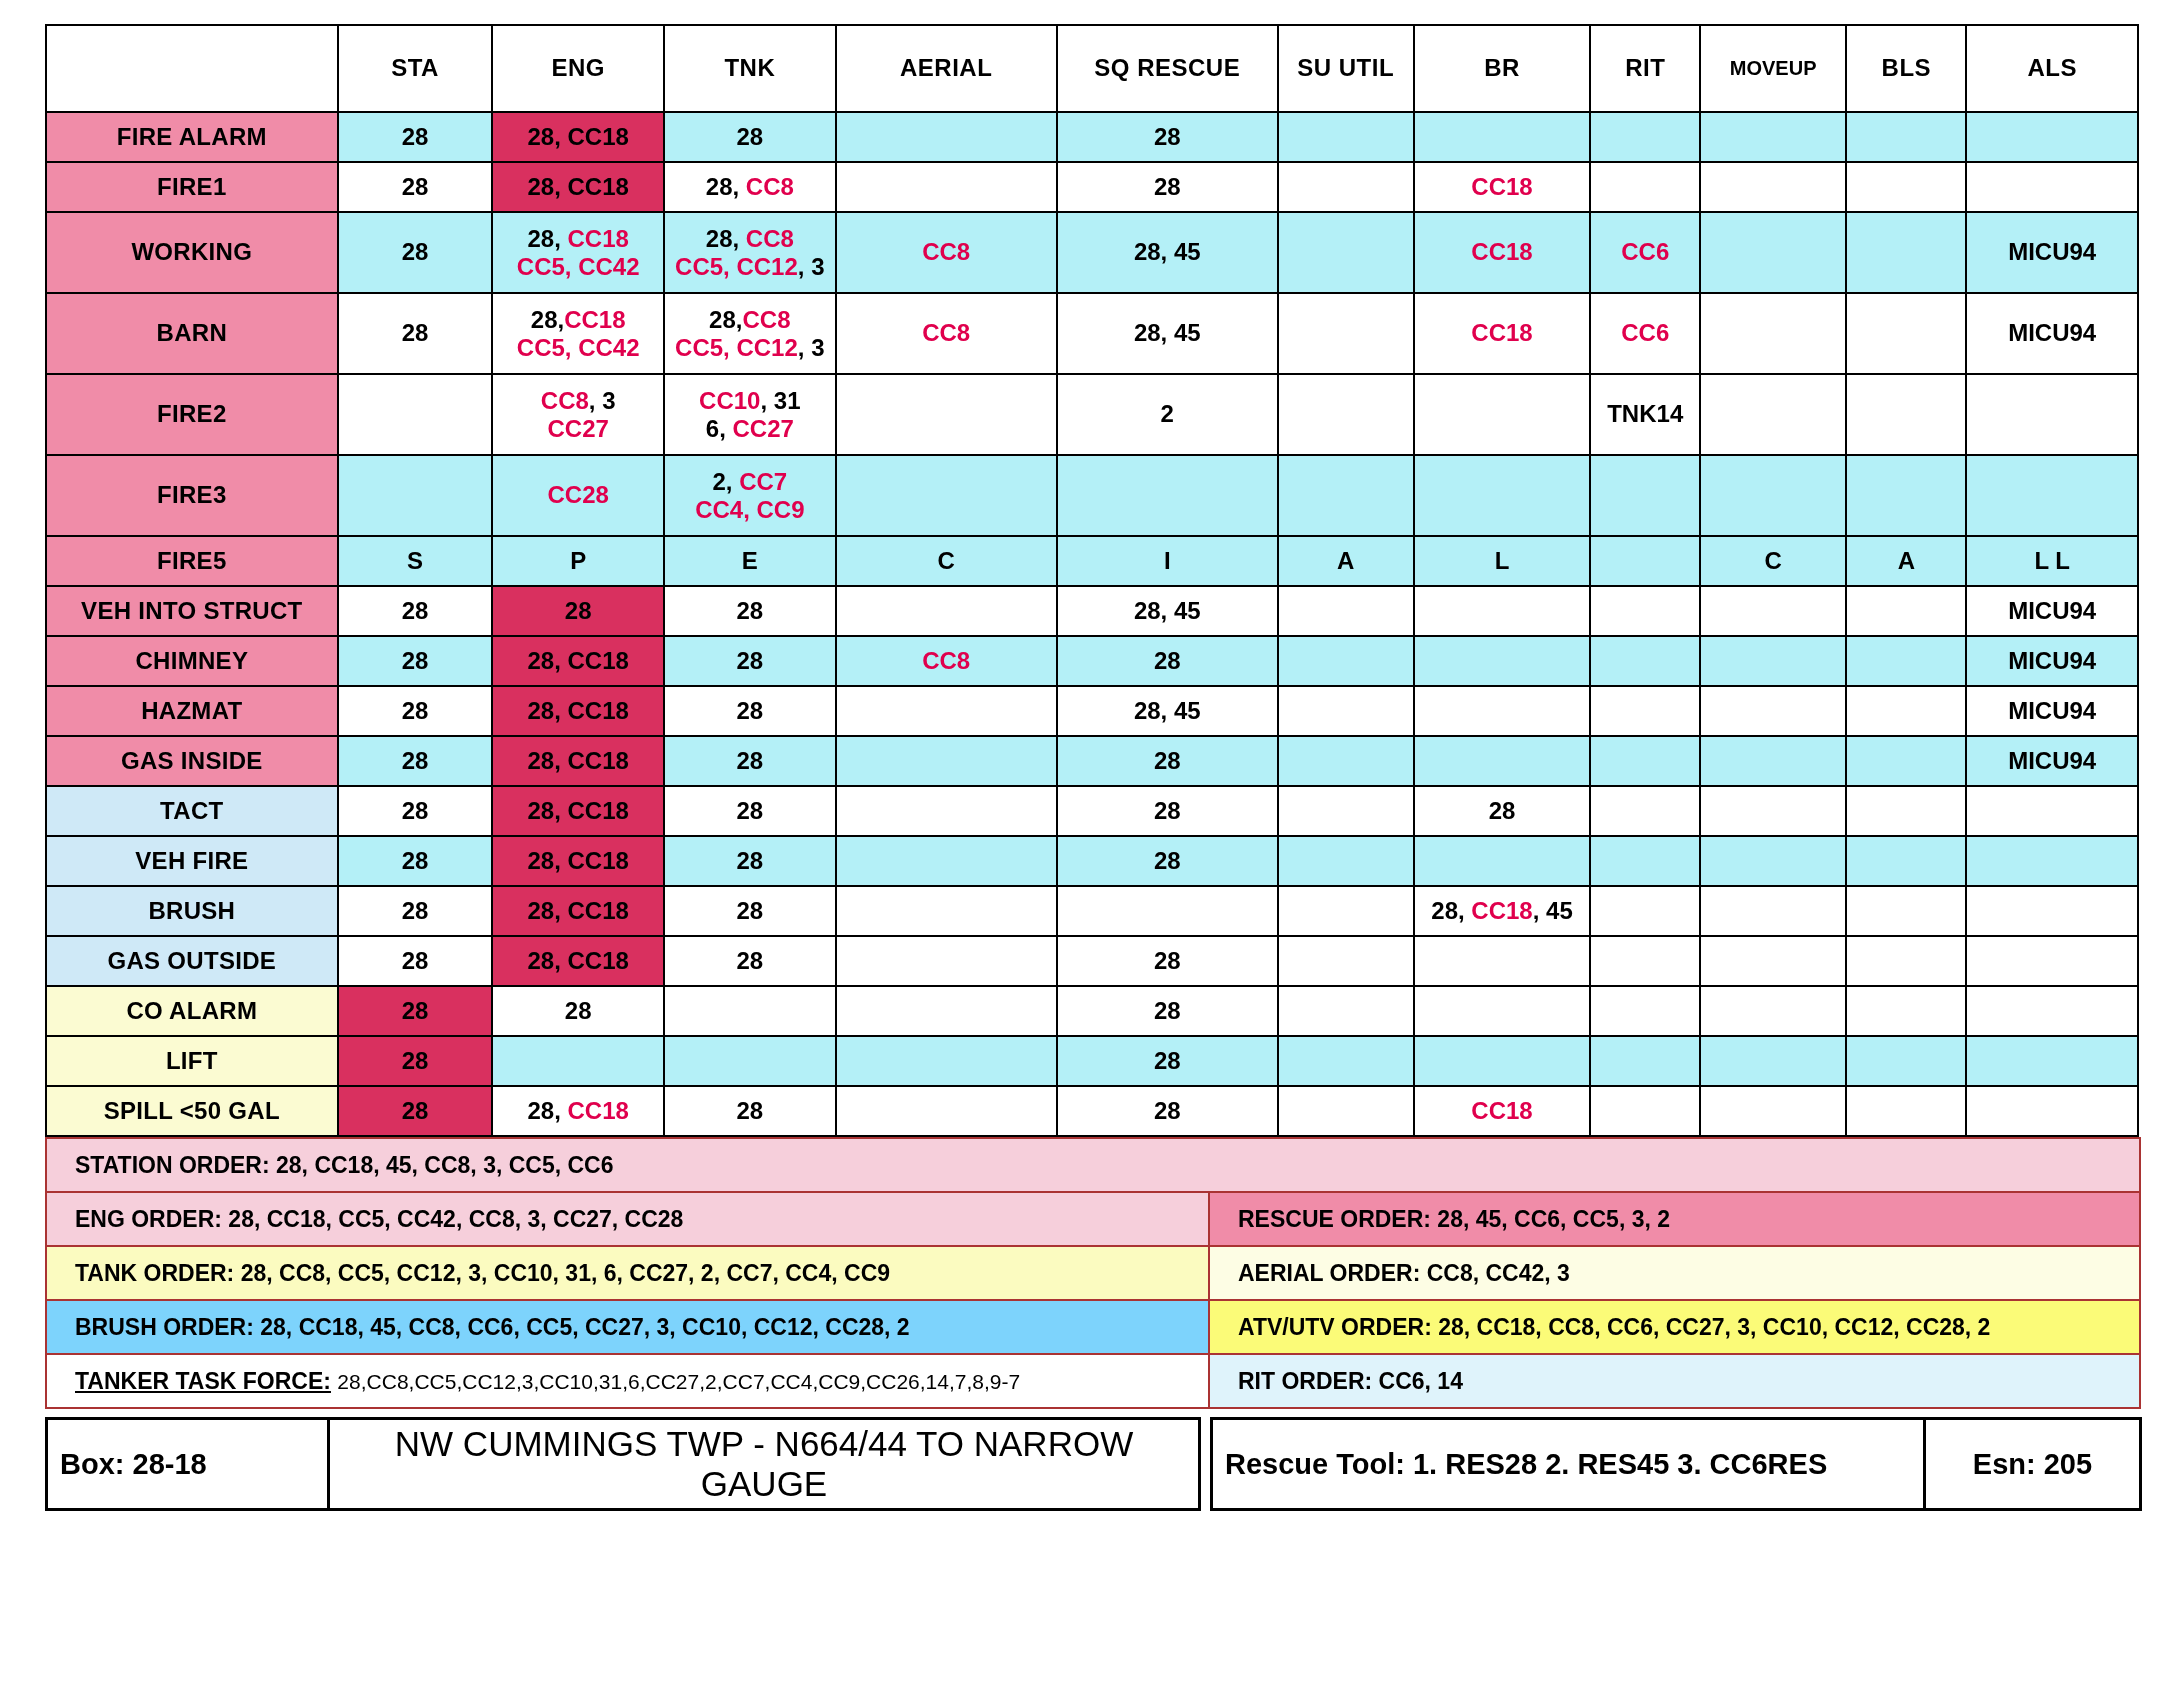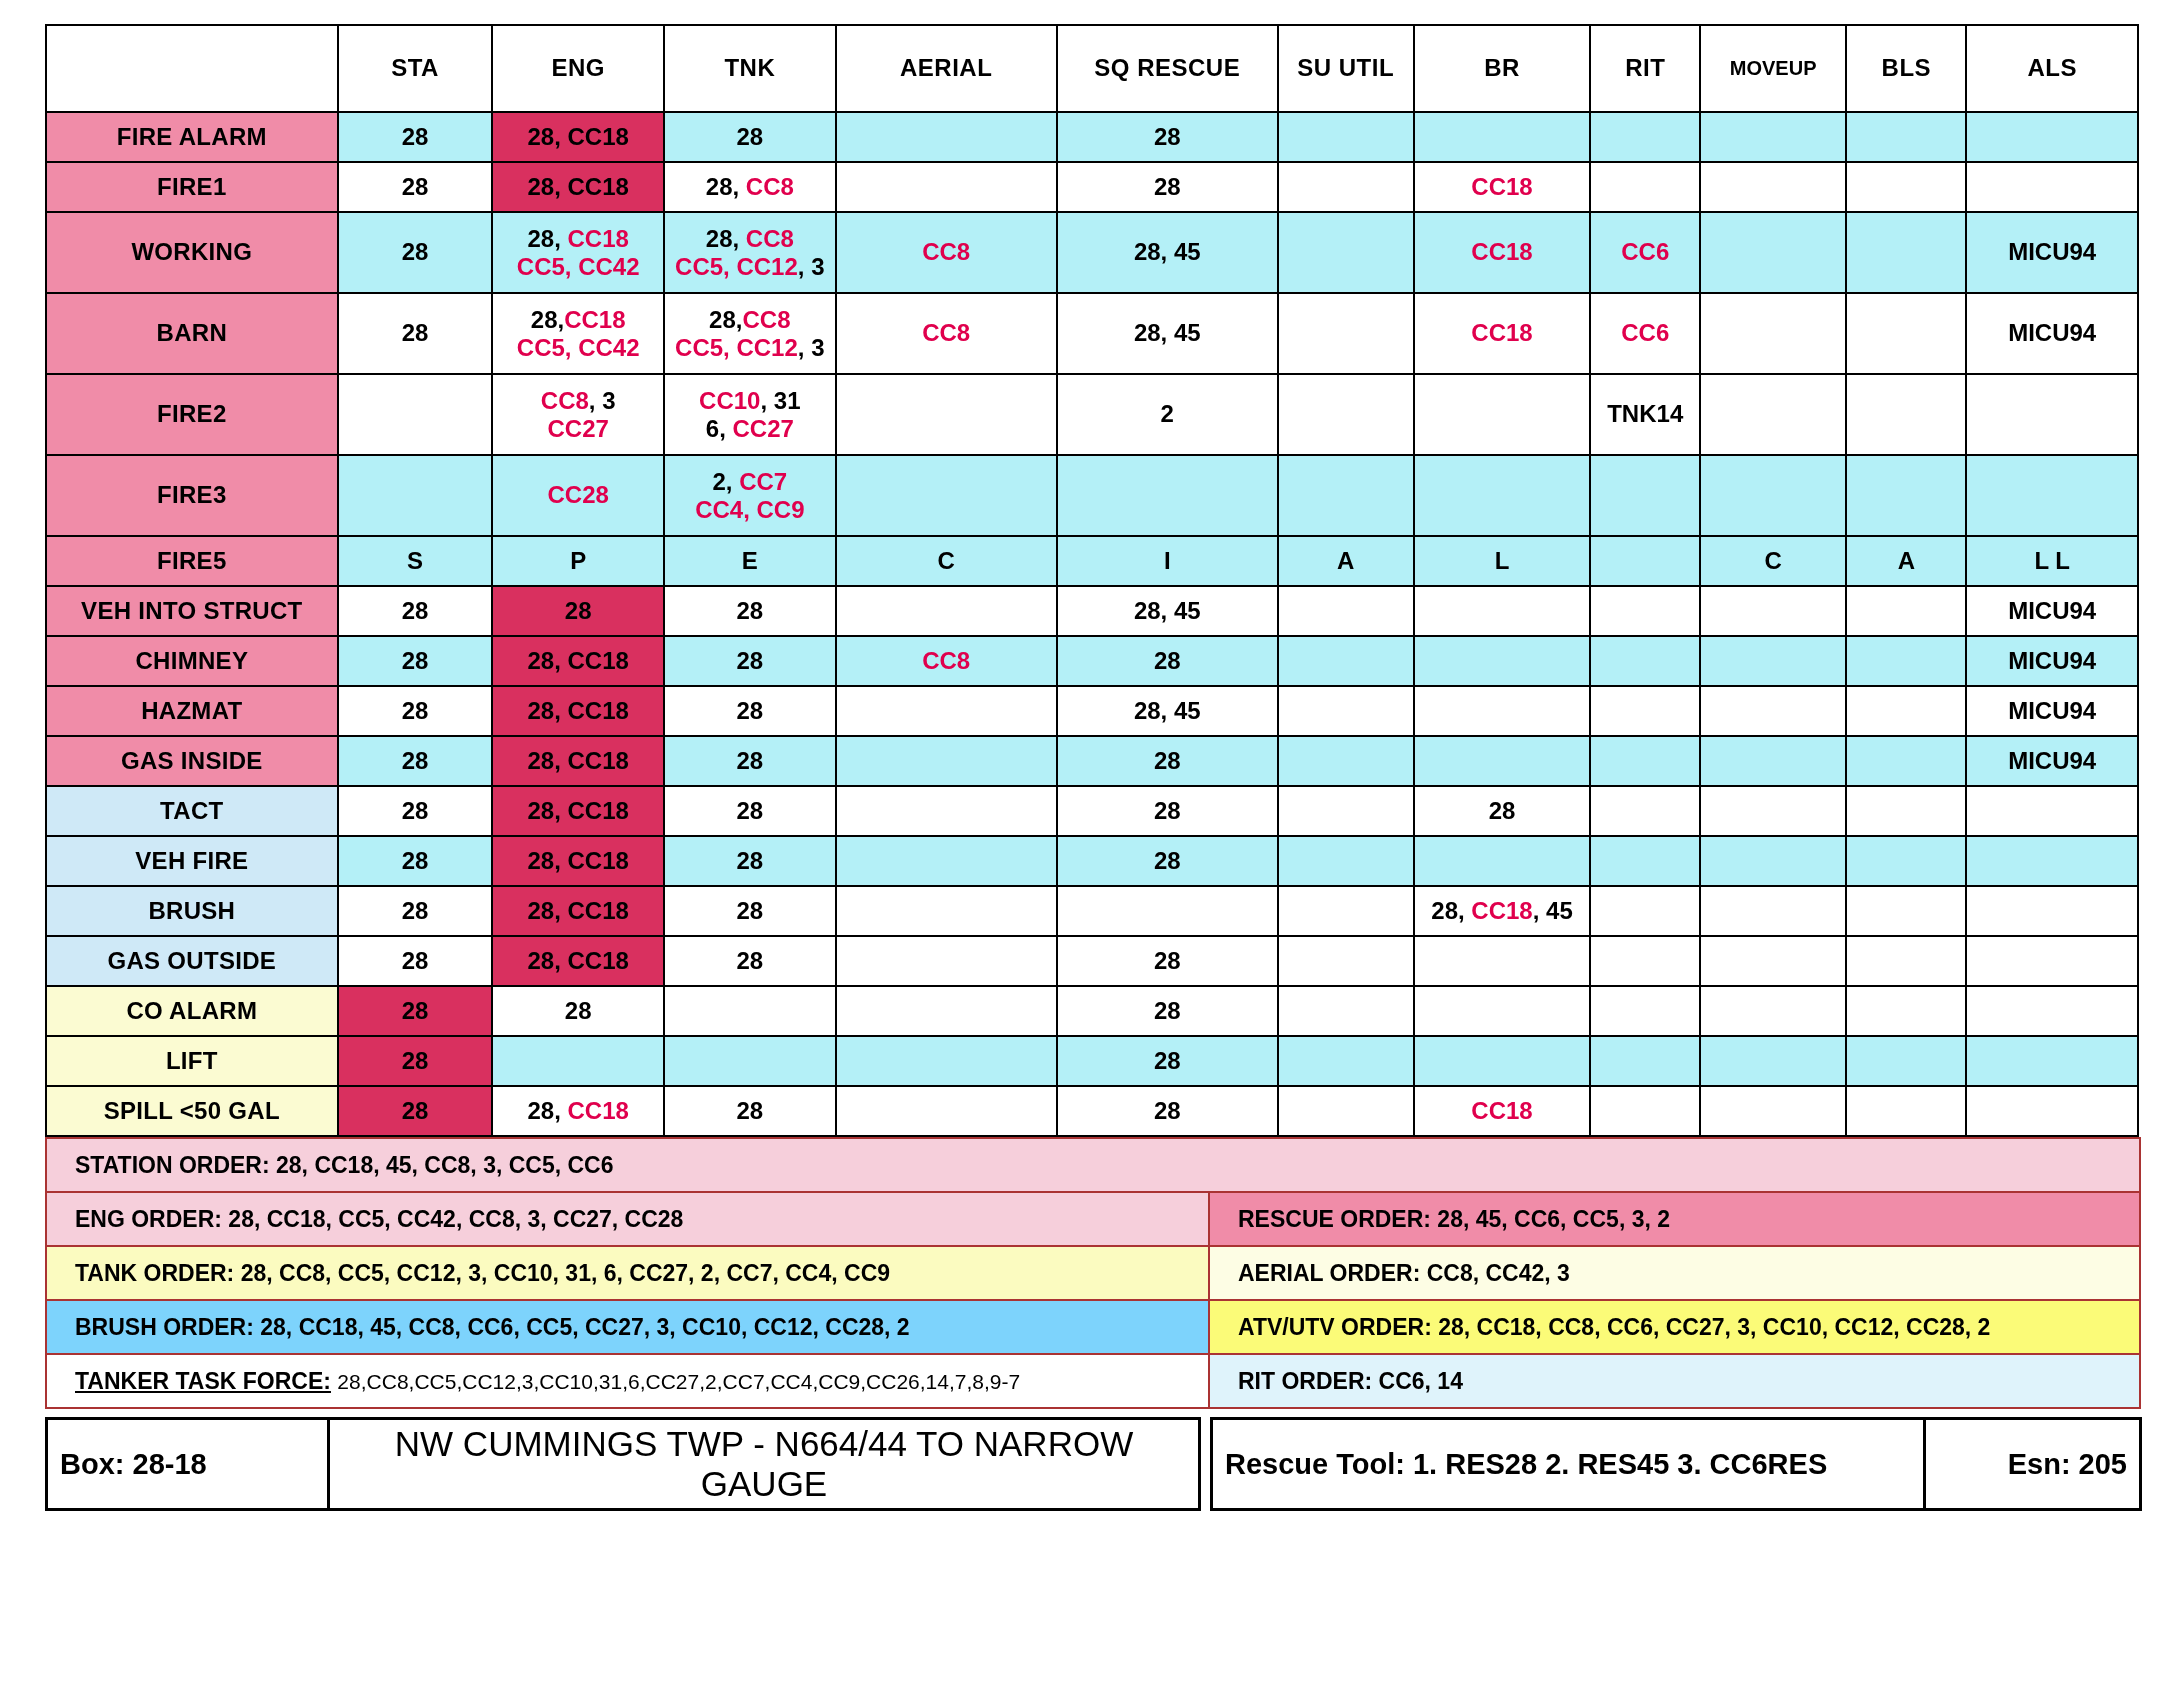--- a/index.html
+++ b/index.html
@@ -129,21 +129,21 @@
     vertical-align: middle;
     background: #ffffff;
   }
   .footer td.center-txt {
     font-weight: normal;
     text-align: center;
     font-size: 35px;
   }
   .footer td.box-cell { text-align: left; }
   .footer td.rescue-cell { text-align: left; }
-  .footer td.esn-cell { text-align: right; }
+  .footer td.esn-cell { text-align: center; }
   .gap-cell { border: none !important; background: transparent !important; }
 </style>
 </head>
 <body>
 
 <div class="sheet">
 
   <table class="run-card">
     <colgroup>
       <col class="c-label">

